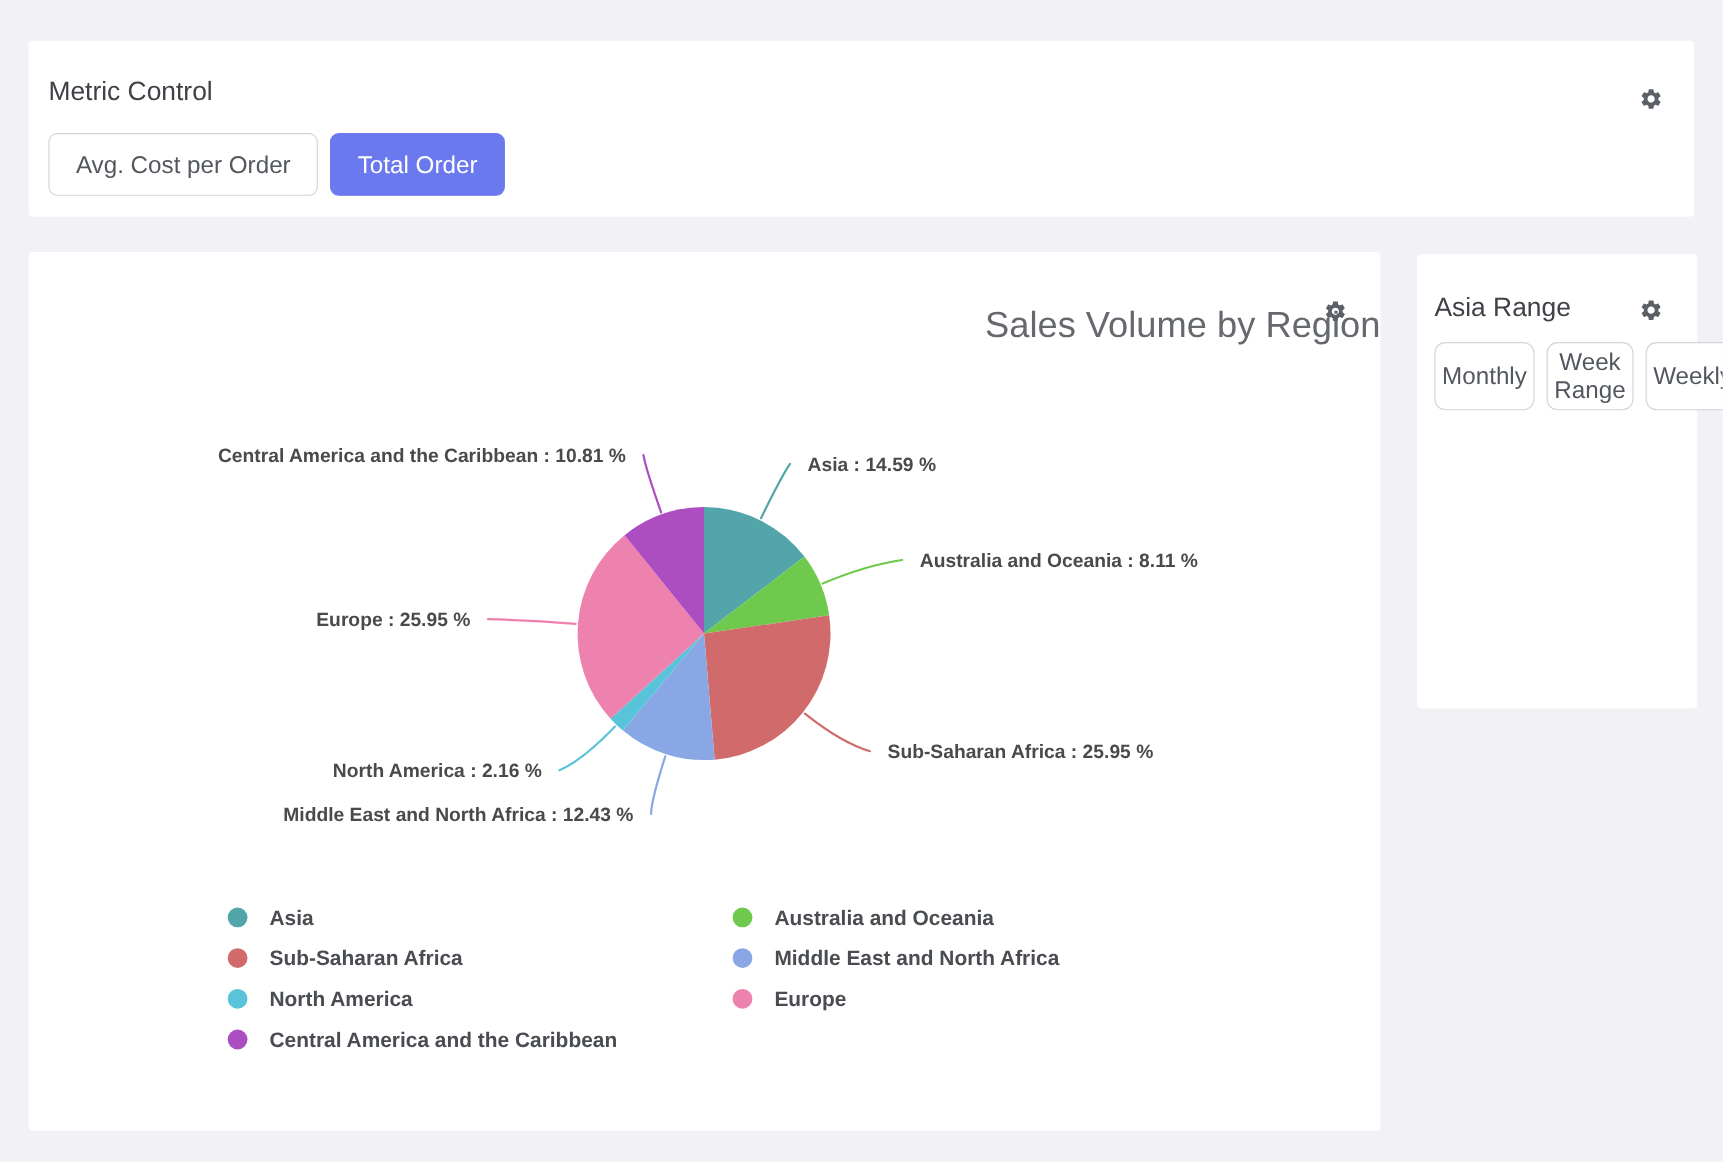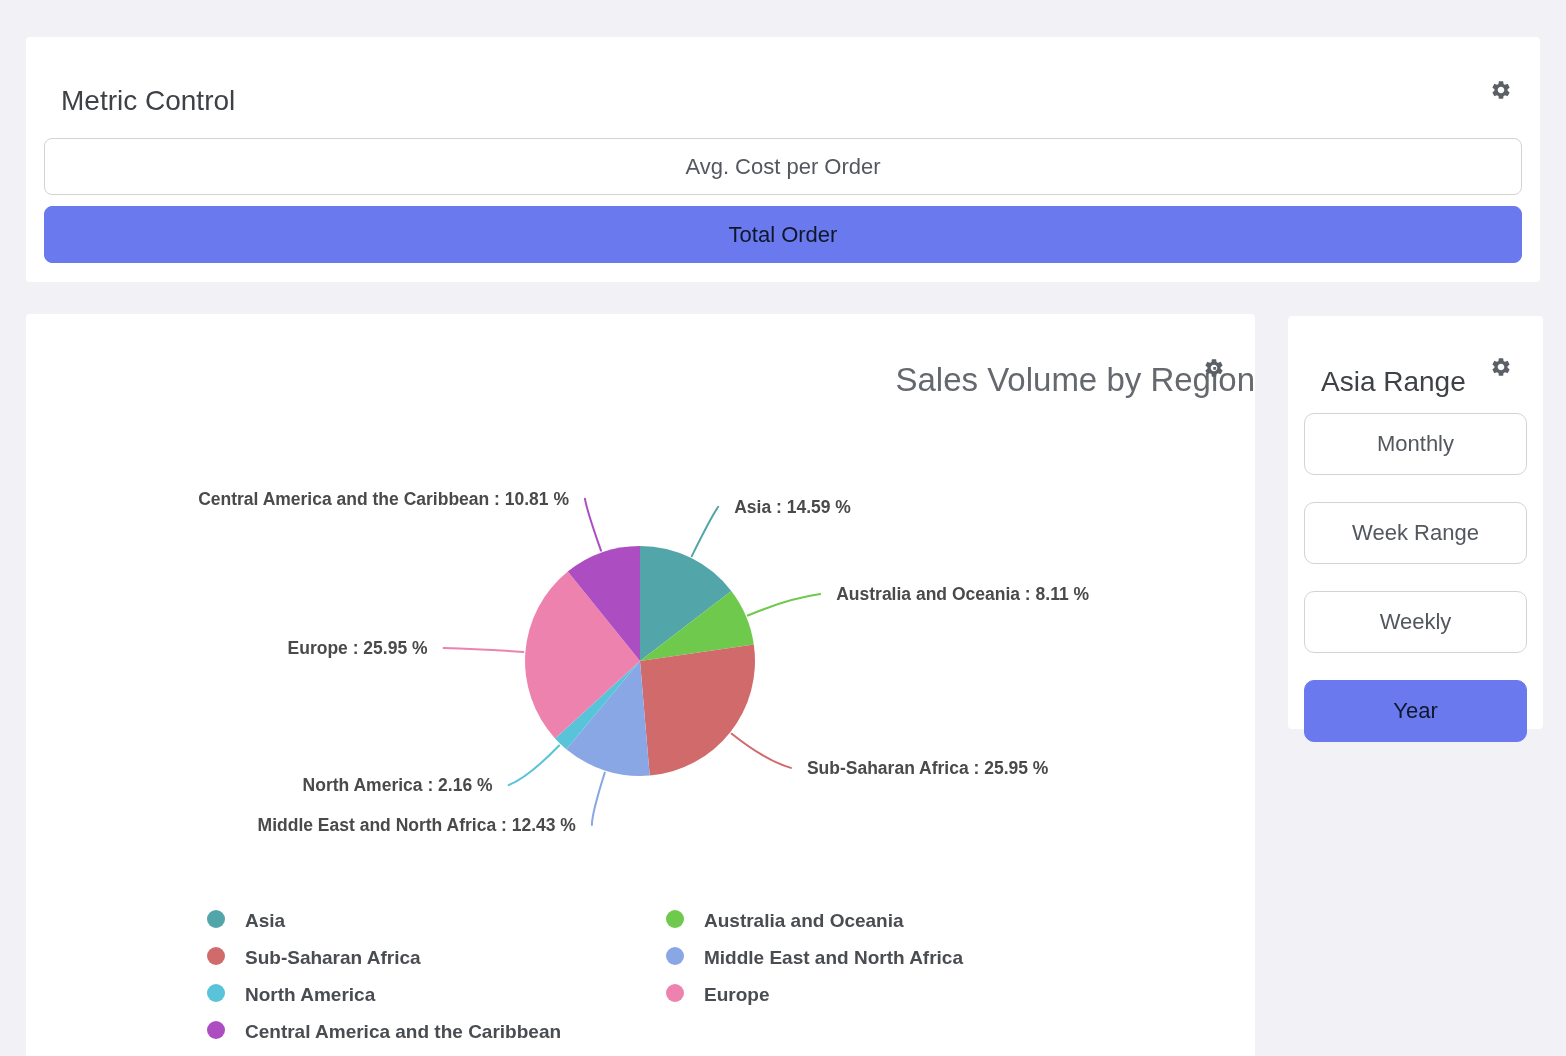--- a/index.html
+++ b/index.html
@@ -5,29 +5,29 @@
   html,body{margin:0;padding:0;}
   body{
     width:1566px;height:1056px;overflow:hidden;
     background:#F1F1F6;
     font-family:"Liberation Sans",sans-serif;
   }
   .page{box-sizing:border-box;padding:37px 26px 0;}
   .card{background:#fff;border-radius:4px;}
   
   .metric-card{position:relative;padding:34px 18px 19px;margin-bottom:32px;}
-  .panel-title{font-size:28px;font-weight:400;color:#3e4146;margin:17px;line-height:26px;}
+  .panel-title{font-size:24px;font-weight:400;color:#3e4146;margin:0;line-height:26px;}
   .metric-card .panel-title{margin-bottom:24px;}
-  .chip-row{display:flex;gap:11px;flex-direction:column;}
+  .chip-row{display:flex;gap:11px;}
   .chip{
     height:57px;padding:0 24px;font-size:22px;color:#53575e;
     background:#fff;border:1px solid #d3d3d6;border-radius:8px;
     cursor:pointer;font-family:inherit;line-height:55px;white-space:nowrap;
   }
-  .chip.selected{background:var(--accent);border-color:var(--accent);color:#0f172a;}
+  .chip.selected{background:var(--accent);border-color:var(--accent);color:#ffffff;}
   .gear-btn{position:absolute;width:22px;height:22px;cursor:pointer;line-height:0;color:#5b5f66;}
   .gear-btn svg{width:22px;height:22px;fill:currentColor;}
   .metric-card .gear-btn{top:42px;right:28px;}
   
   .main-row{display:flex;align-items:flex-start;gap:33px;}
   .chart-card{position:relative;width:1229px;height:799px;flex:none;}
   .chart-title{
     position:absolute;top:47px;left:0;width:100%;text-align:right;
     font-size:33px;font-weight:400;color:#65696d;margin:0;
   }
@@ -35,21 +35,21 @@
   .pie-svg{position:absolute;left:0;top:0;}
   .pie-label{font-family:"Liberation Sans",sans-serif;font-size:17.5px;font-weight:700;fill:#4a4a4a;}
   .legend-label{font-family:"Liberation Sans",sans-serif;font-size:19px;font-weight:700;fill:#494c51;}
   
   .date-card{
     position:relative;width:255px;height:413px;margin-top:2px;flex:none;
     box-sizing:border-box;padding:35px 16px 0;
   }
   .date-card .panel-title{margin-bottom:17px;line-height:28px;}
   .date-card .gear-btn{top:40px;right:31px;}
-  .date-col{display:flex;flex-direction:column;gap:27px;}
+  .date-col{display:flex;flex-direction:row;gap:11px;}
   .date-btn{
     height:62px;width:100%;font-size:22px;color:#53575e;background:#fff;
     border:1px solid #d3d3d6;border-radius:10px;cursor:pointer;font-family:inherit;
   }
   .date-btn.selected{background:var(--accent);border-color:var(--accent);color:#0f172a;}
 </style>
 </head>
 <body>
 
 <div class="page">

